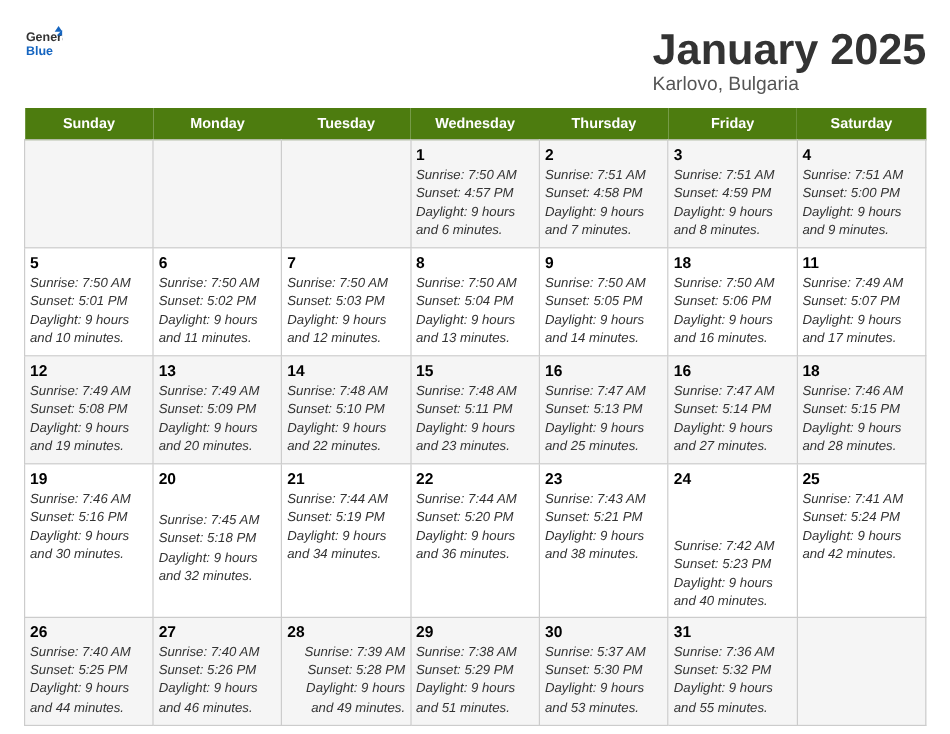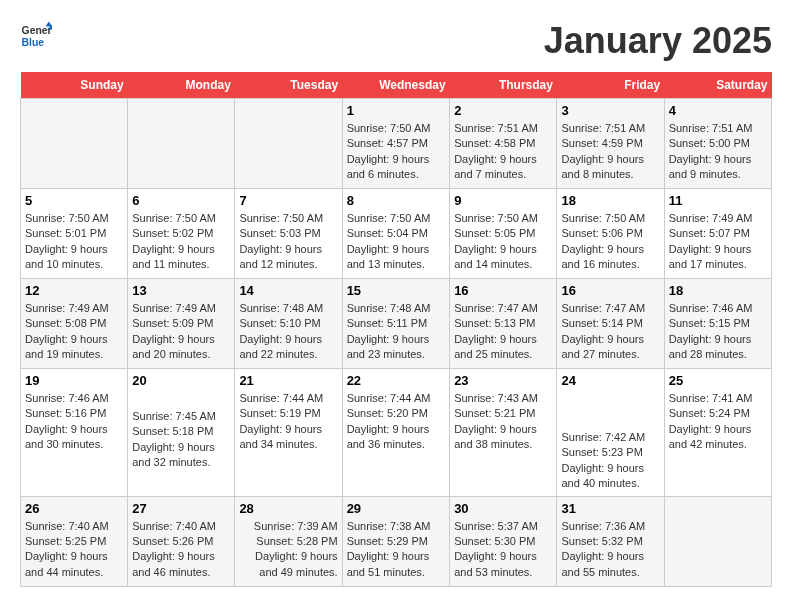--- a/index.html
+++ b/index.html
@@ -36,24 +36,24 @@
     .location-title {
       font-size: 16px;
       color: #555;
     }
     table {
       width: 100%;
       border-collapse: collapse;
       font-size: 11px;
     }
     th {
-      background-color: #ef4444;
+      background-color: #4d7c0f;
       color: #fff;
       padding: 6px 4px;
-      text-align: right;
+      text-align: center;
       font-size: 12px;
       font-weight: bold;
     }
     td {
       border: 1px solid #ccc;
       vertical-align: top;
       padding: 4px;
       height: 90px;
       width: 108px;
     }
@@ -64,39 +64,41 @@
       background-color: #fff;
     }
     .day-number {
       font-weight: bold;
       font-size: 13px;
       margin-bottom: 3px;
     }
     .day-info {
       color: #333;
       line-height: 1.4;
+      font-style: italic;
     }
     .empty-cell {
       background-color: #f5f5f5;
     }
   </style>
 </head>
 <body>
 
 <div class="header-area">
   <div class="logo">
     <svg class="logo-icon" viewBox="0 0 40 40">
       <text x="2" y="18" font-size="13" font-weight="bold" fill="#333">General</text>
       <text x="2" y="32" font-size="13" font-weight="bold" fill="#1565c0">Blue</text>
       <polygon points="32,8 40,8 36,2" fill="#1565c0"></polygon>
       <polygon points="34,12 40,12 40,6" fill="#1565c0"></polygon>
     </svg>
   </div>
   <div class="title-area">
     <div class="month-title">January 2025</div>
+    <div class="location-title">Karlovo, Bulgaria</div>
   </div>
 </div>
 
 <table>
   <thead>
     <tr>
     <th>Sunday</th>
         <th>Monday</th>
         <th>Tuesday</th>
         <th>Wednesday</th>

